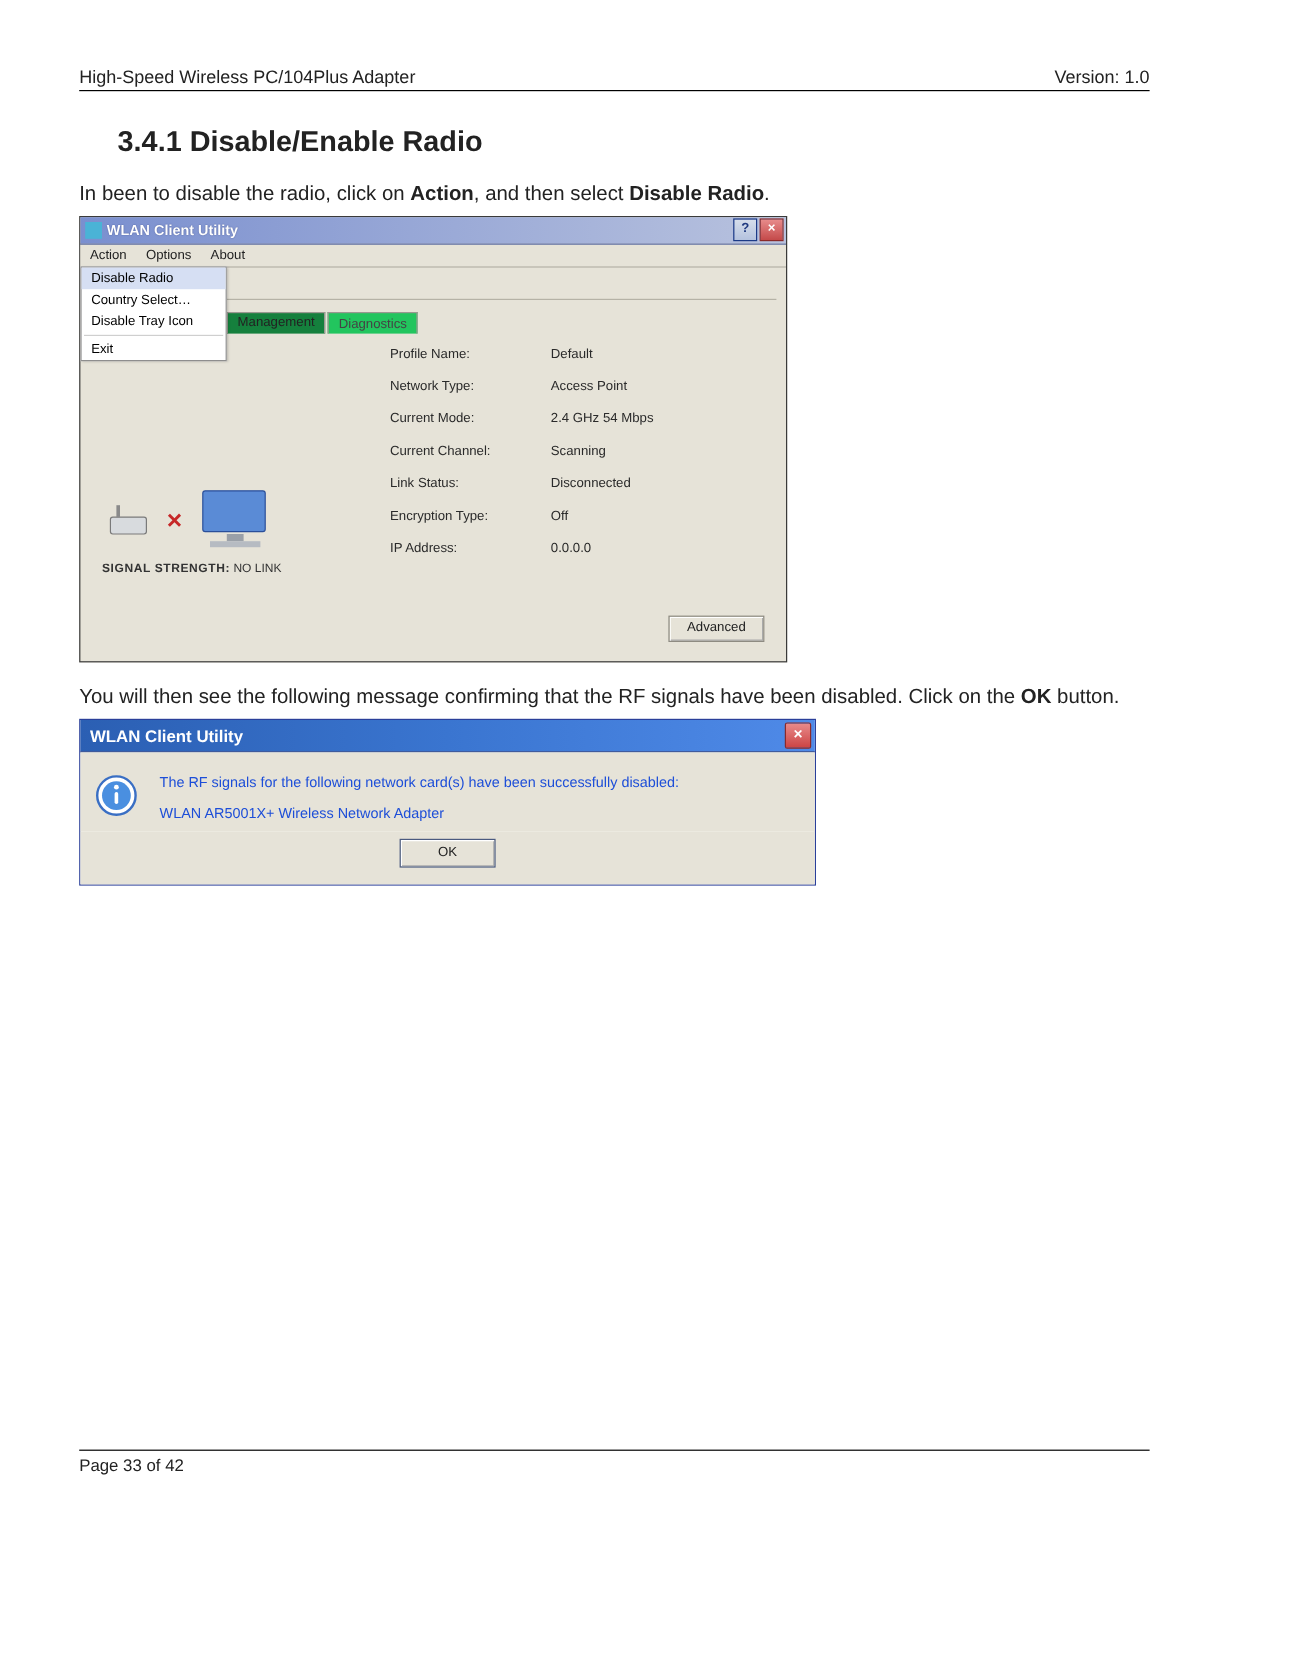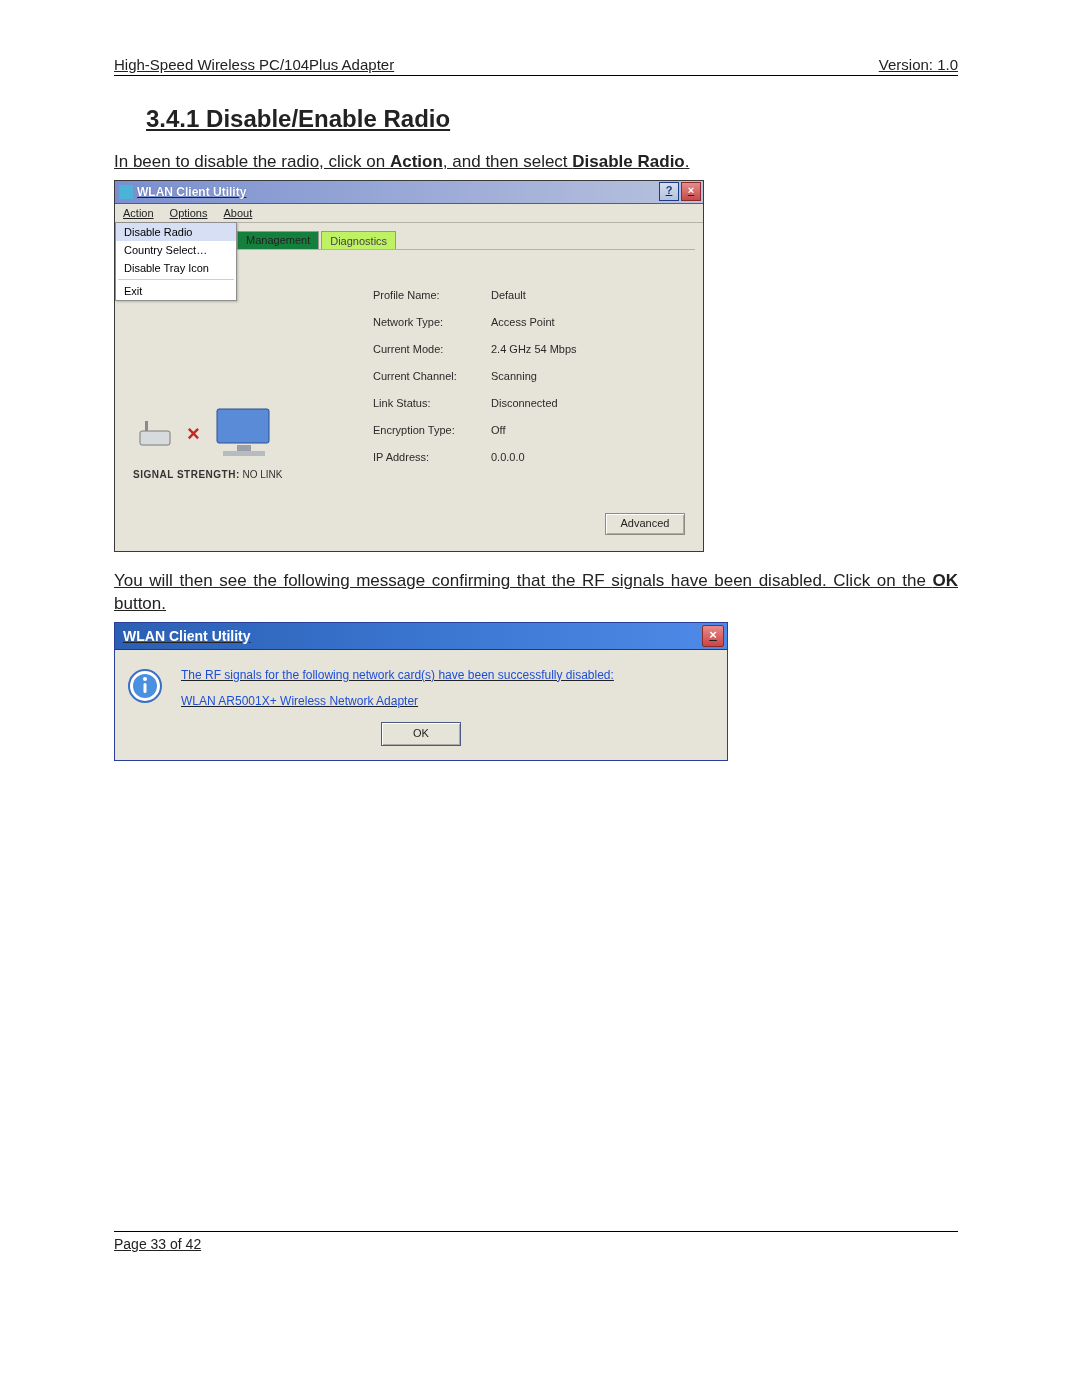--- a/index.html
+++ b/index.html
@@ -3,22 +3,21 @@
 <meta charset="utf-8">
 <style>
   body {
     margin: 0;
     background: #fff;
     font-family: Arial, Helvetica, sans-serif;
     color: #222;
     width: 1080px;
   }
   .page {
-    padding: 56px 122px 30px 114px;
-    text-decoration: underline;
+    padding: 56px 122px 30px 66px;
   }
   .header {
     display: flex;
     justify-content: space-between;
     font-size: 15px;
     color: #222;
     border-bottom: 1px solid #000;
     padding-bottom: 2px;
   }
   .section-heading {
@@ -128,24 +127,25 @@
   }
   .win1 .tabs .tab {
     border: 1px solid #9a9890;
     background: #15803d;
     padding: 2px 8px 3px 8px;
     font-size: 11px;
     border-bottom: none;
     margin-right: 2px;
   }
   .win1 .tabs .tab.inactive {
-    background: #bef264;
+    background: #22c55e;
     color: #444;
     padding-top: 3px;
     padding-bottom: 2px;
+    margin-top: 29px;
   }
   .win1 .tabs-strip {
     position: absolute;
     top: 26px;
     left: 8px; right: 8px;
     border-bottom: 1px solid #b5b2a6;
   }
 
   .win1 .status-grid {
     position: absolute;
@@ -153,21 +153,21 @@
     left: 258px;
     font-size: 11px;
     color: #2a2a2a;
   }
   .win1 .status-grid .row {
     display: flex;
     height: 27px;
     align-items: center;
   }
   .win1 .status-grid .label {
-    width: 118px;
+    width: 134px;
   }
   .win1 .status-grid .value {
     width: 150px;
   }
 
   .win1 .adapter-graphic {
     position: absolute;
     top: 178px;
     left: 24px;
     width: 152px;

